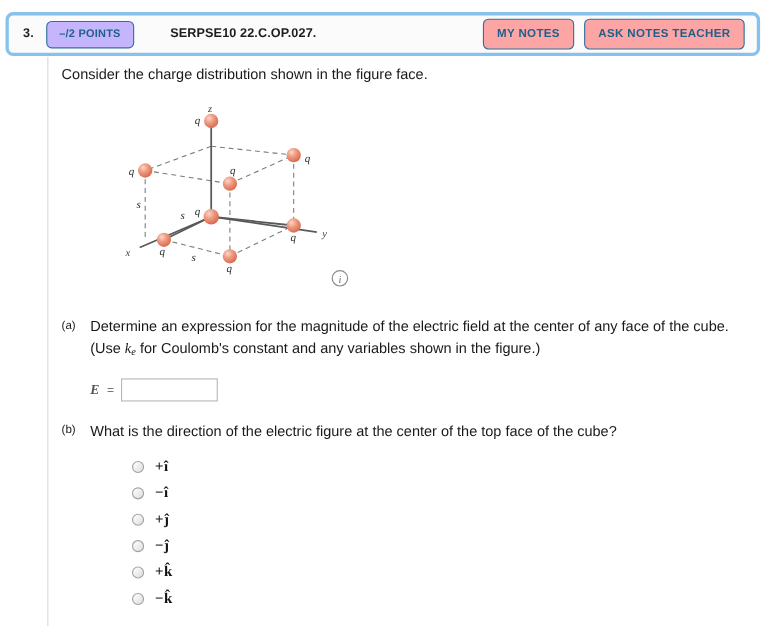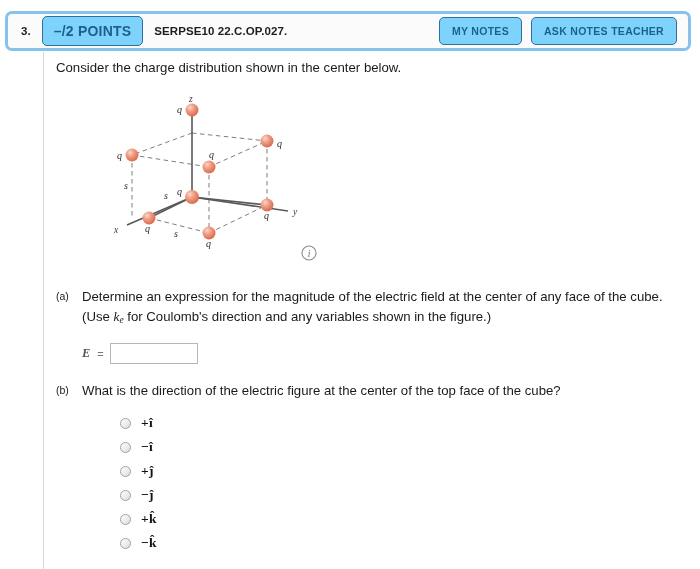--- a/index.html
+++ b/index.html
@@ -35,45 +35,45 @@
     font-size: 11.5px;
     font-weight: bold;
     color: #1d1d1d;
     margin-right: 11px;
     letter-spacing: .1px;
   }
   .points-badge {
     border: 1.5px solid #2e6f9b;
     border-radius: 5px;
     color: #1f5f8b;
-    font-size: 14px;
+    font-size: 10px;
     font-weight: bold;
     letter-spacing: .2px;
     padding: 6px 11px 6px 11px;
-    background: #7dd3fc;
+    background: #c4b5fd;
     white-space: nowrap;
   }
   .q-code {
     font-size: 11.5px;
     font-weight: bold;
     color: #1d1d1d;
-    margin-left: 11px;
+    margin-left: 33px;
     letter-spacing: .1px;
     white-space: nowrap;
   }
   .header-spacer { flex: 1 1 auto; }
   .hdr-btn {
     border: 1.5px solid #2e6f9b;
     border-radius: 5px;
     color: #1f5f8b;
     font-size: 10.5px;
     font-weight: bold;
     letter-spacing: .3px;
     padding: 7px 12px;
-    background: #7dd3fc;
+    background: #fca5a5;
     white-space: nowrap;
     margin-left: 9px;
     cursor: pointer;
   }
 
   
   .body-rule {
     position: absolute;
     left: 43px;
     top: 52px;
@@ -201,21 +201,21 @@
   <span class="q-code">SERPSE10 22.C.OP.027.</span>
   <span class="header-spacer"></span>
   <button class="hdr-btn">MY NOTES</button>
   <button class="hdr-btn">ASK NOTES TEACHER</button>
 </div>
 
 <div class="body-rule"></div>
 
 <div class="content">
 
-  <p class="intro">Consider the charge distribution shown in the center below.</p>
+  <p class="intro">Consider the charge distribution shown in the figure face.</p>
 
   <div class="figure-wrap">
     <svg width="240" height="185" viewBox="0 0 240 185">
       <defs>
         <radialGradient id="sph" cx="36%" cy="31%" r="72%">
           <stop offset="0%" stop-color="#fbd8cb"></stop>
           <stop offset="42%" stop-color="#ef9d83"></stop>
           <stop offset="100%" stop-color="#d9684d"></stop>
         </radialGradient>
       </defs>
@@ -284,21 +284,21 @@
       <g>
         <circle cx="205" cy="168" r="7" fill="none" stroke="#8a8a8a" stroke-width="1.1"></circle>
         <text x="205" y="172" text-anchor="middle" font-family="Liberation Serif, serif" font-style="italic" font-size="9.5" fill="#6e6e6e">i</text>
       </g>
     </svg>
   </div>
 
   <div class="part">
     <div class="part-label">(a)</div>
     <div class="part-body">
-      <p class="part-text"><span>Determine an expression for the magnitude of the electric field at the center of any face of the cube. (Use </span><span class="var-italic">k</span><span class="var-italic sub">e</span><span> for Coulomb's direction and any variables shown in the figure.)</span></p>
+      <p class="part-text"><span>Determine an expression for the magnitude of the electric field at the center of any face of the cube. (Use </span><span class="var-italic">k</span><span class="var-italic sub">e</span><span> for Coulomb's constant and any variables shown in the figure.)</span></p>
 
       <div class="answer-row">
         <span class="answer-label">E</span>
         <span class="answer-eq">=</span>
         <input class="answer-input" type="text" value="" style="">
       </div>
     </div>
   </div>
 
   <div class="part">

